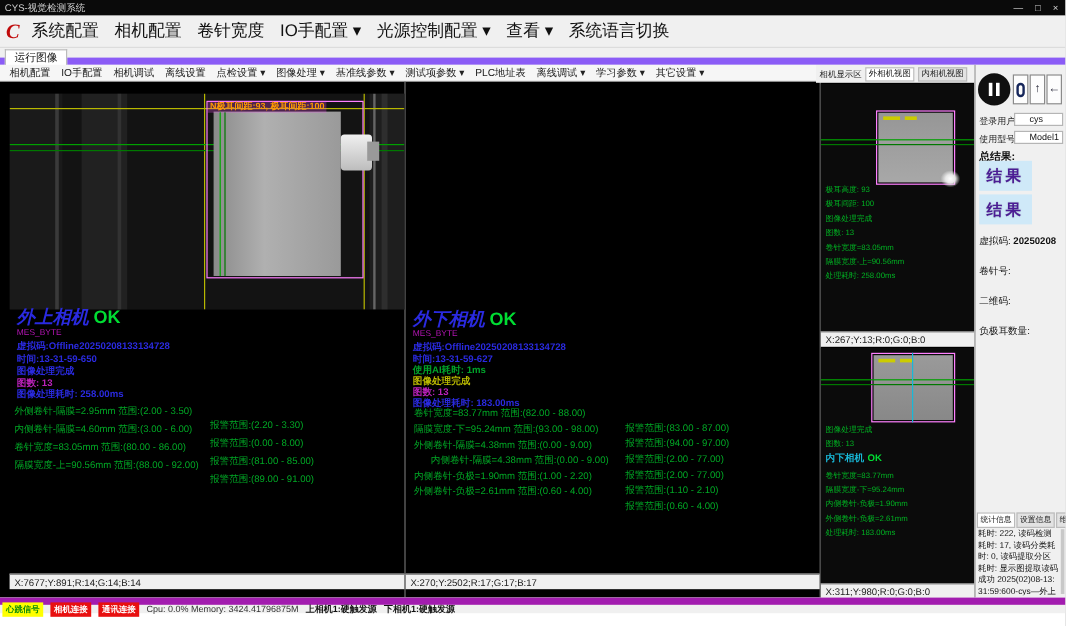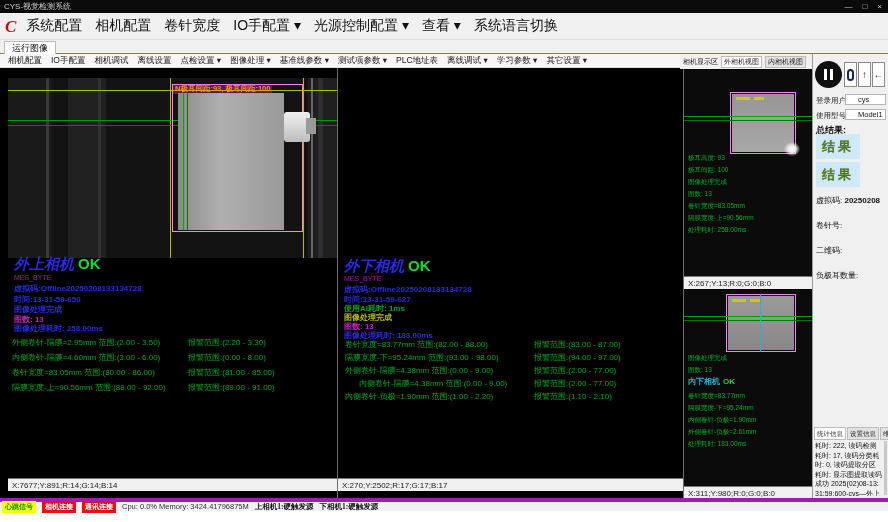--- a/index.html
+++ b/index.html
@@ -7,21 +7,21 @@
        font-family:"Liberation Sans","DejaVu Sans",sans-serif;-webkit-font-smoothing:antialiased;}
   
   .titlebar{position:absolute;left:0;top:0;width:888px;height:13px;background:#0a0a0a;color:#cfcfcf;
             font-size:8px;display:flex;align-items:center;padding-left:4px;box-sizing:border-box;}
   .win-ctrls{position:absolute;right:6px;top:0;height:13px;display:flex;gap:10px;align-items:center;color:#cfcfcf;font-size:8px;}
   .menubar{position:absolute;left:0;top:13px;width:888px;height:27px;background:#f0f0f0;border-bottom:1px solid #dcdcdc;
            display:flex;align-items:center;box-sizing:border-box;}
   .logo{color:#c00a0a;font-size:17px;font-weight:bold;font-style:italic;margin:0 10px 0 5px;
         font-family:"Liberation Serif","DejaVu Serif",serif;line-height:1;}
   .menu-item{font-size:14px;color:#111;margin-right:13px;white-space:nowrap;cursor:default;}
-  .tabrow{position:absolute;left:0;top:40px;width:888px;height:14px;background:#f0f0f0;border-bottom:1px solid #8b5cf6;box-sizing:border-box;}
+  .tabrow{position:absolute;left:0;top:40px;width:888px;height:14px;background:#f0f0f0;border-bottom:6px solid #8b5cf6;box-sizing:border-box;}
   .runtab{position:absolute;left:4px;top:1px;height:13px;background:#ffffff;border:1px solid #bbb;border-bottom:none;
           font-size:9px;line-height:13px;padding:0 7px;color:#111;}
   .toolbar{position:absolute;left:0;top:54px;width:680px;height:14px;background:#f6f6f6;border-bottom:1px solid #e0e0e0;
            display:flex;align-items:center;box-sizing:border-box;padding-left:8px;}
   .tool-item{font-size:8.5px;color:#222;margin-right:9px;white-space:nowrap;}
   
   .main-bg{position:absolute;left:0;top:68px;width:812px;height:430px;background:#000;}
   .vsep{position:absolute;top:68px;width:1px;height:430px;background:#6e6e6e;}
   
   .cam{position:absolute;overflow:hidden;}
@@ -31,21 +31,21 @@
   
   .vtitle{position:absolute;font-size:15px;font-weight:bold;white-space:nowrap;}
   .vtitle .cam-name{color:#2a2ae0;font-style:italic;}
   .vtitle .ok{color:#00dd33;margin-left:4px;}
   .mes{position:absolute;font-size:7px;color:#b515b5;white-space:nowrap;}
   .iline{position:absolute;font-size:8px;font-weight:bold;color:#2a2ae0;white-space:nowrap;}
   .iline.green{color:#00a32a;}
   .iline.yellow{color:#b9b900;}
   .iline.magenta{color:#bb22bb;}
   .mrow{position:absolute;height:10px;font-size:8px;color:#00a825;white-space:nowrap;}
-  .mrow .alarm{position:absolute;top:0;margin-left:13px;}
+  .mrow .alarm{position:absolute;top:12px;}
   .overlay-orange{position:absolute;font-size:7.5px;font-weight:bold;color:#ff9900;background:rgba(236,80,236,0.28);white-space:nowrap;padding:0 2px;}
   .overlay-yellow{position:absolute;font-size:8px;font-weight:bold;color:#cccc00;white-space:nowrap;}
   
   .thumb-header{position:absolute;left:680px;top:54px;width:132px;height:15px;background:#f0f0f0;display:flex;align-items:center;
                 font-size:7px;color:#222;box-sizing:border-box;padding-left:3px;gap:3px;}
   .thumb-tab{background:#fff;border:1px solid #bbb;padding:0 2px;height:10px;line-height:10px;}
   .thumb-tab.inactive{background:#e2e2e2;}
   .tline{position:absolute;font-size:6.5px;color:#00b022;white-space:nowrap;}
   .tline.cyanline .cam-name{color:#18b8d8;font-weight:bold;font-size:8px;}
   .tline.cyanline .ok{color:#00dd33;font-weight:bold;font-size:8px;margin-left:3px;}
@@ -56,37 +56,37 @@
   .pause-btn{position:absolute;left:815px;top:61px;width:27px;height:27px;border-radius:50%;background:#101010;
              display:flex;align-items:center;justify-content:center;gap:3px;}
   .pause-bar{width:3px;height:11px;background:#fff;}
   .sq-btn{position:absolute;top:62px;width:13px;height:25px;background:#fdfdfd;border:1px solid #8a8a8a;box-sizing:border-box;
           display:flex;align-items:center;justify-content:center;font-size:10px;color:#223;}
   .cam-glyph{width:7px;height:12px;border:2px solid #16265a;border-radius:4px;box-sizing:border-box;}
   .plabel{position:absolute;left:816px;font-size:7.5px;color:#222;white-space:nowrap;}
   .pbox{position:absolute;left:845px;width:41px;height:11px;background:#fff;border:1px solid #b5b5b5;box-sizing:border-box;
         font-size:7.5px;line-height:9px;padding-left:12px;color:#111;}
   .ptotal{position:absolute;left:816px;font-size:9px;font-weight:bold;color:#111;}
-  .result-box{position:absolute;left:816px;width:44px;height:25px;background:#cfe9f8;color:#4d7c0f;font-weight:bold;
+  .result-box{position:absolute;left:816px;width:44px;height:25px;background:#cfe9f8;color:#4c1d95;font-weight:bold;
               font-size:13px;line-height:25px;text-align:center;letter-spacing:3px;text-shadow:0 0 1px #9ab;}
   .pfield{position:absolute;left:816px;font-size:8px;color:#111;white-space:nowrap;}
   .ptabs{position:absolute;left:814px;top:427px;display:flex;gap:1px;}
   .ptab{font-size:6.5px;height:11px;line-height:11px;padding:0 2px;background:#e2e2e2;border:1px solid #bbb;color:#222;white-space:nowrap;}
   .ptab.active{background:#fff;}
   .plog{position:absolute;left:815px;top:441px;width:67px;height:55px;font-size:7px;line-height:9.5px;color:#111;
         overflow:hidden;word-break:break-all;}
   .pscroll{position:absolute;left:884px;top:441px;width:3px;height:54px;background:#c8c8c8;}
   
-  .statusbar{position:absolute;left:0;top:498px;width:888px;height:13px;background:#f0f0f0;border-top:4px solid #a21caf;
+  .statusbar{position:absolute;left:0;top:498px;width:888px;height:13px;background:#f0f0f0;border-top:6px solid #a21caf;
              display:flex;align-items:center;gap:6px;padding-left:2px;box-sizing:border-box;font-size:7.5px;color:#333;}
   .badge{font-size:7px;font-weight:bold;padding:1px 3px;white-space:nowrap;}
   .b-yellow{background:#ffff00;color:#0a8a0a;}
   .b-red{background:#e81010;color:#fff;}
   .sb-text{white-space:nowrap;}
-  .sb-dark{color:#111;font-weight:bold;white-space:nowrap;font-family:Liberation Serif, serif;}
+  .sb-dark{color:#111;font-weight:bold;white-space:nowrap;}
 </style>
 </head>
 <body>
 
 <div id="app">
 
   <div class="titlebar">
     <span>CYS-视觉检测系统</span>
     <span class="win-ctrls">
       <span>—</span>
@@ -205,20 +205,24 @@
     <span class="alarm" style="left:176px;">报警范围:(2.00 - 77.00)</span>
   </div>
   <div class="mrow" style="left:345px;top:378px;width:335px;padding-left:14px;">
     <span>内侧卷针-隔膜=4.38mm 范围:(0.00 - 9.00)</span>
     <span class="alarm" style="left:176px;">报警范围:(2.00 - 77.00)</span>
   </div>
   <div class="mrow" style="left:345px;top:391px;width:335px;">
     <span>内侧卷针-负极=1.90mm 范围:(1.00 - 2.20)</span>
     <span class="alarm" style="left:176px;">报警范围:(1.10 - 2.10)</span>
   </div>
+  <div class="mrow" style="left:345px;top:404px;width:335px;">
+    <span>外侧卷针-负极=2.61mm 范围:(0.60 - 4.00)</span>
+    <span class="alarm" style="left:176px;">报警范围:(0.60 - 4.00)</span>
+  </div>
 
   <div class="vstatus" style="left:338px;top:478px;width:345px;">X:270;Y:2502;R:17;G:17;B:17</div>
 
   <div class="thumb-header">
     <span>相机显示区</span>
     <span class="thumb-tab">外相机视图</span>
     <span class="thumb-tab inactive">内相机视图</span>
   </div>
 
   <div class="cam" style="left:684px;top:70px;width:128px;height:206px;background:#0b0b0b;">

